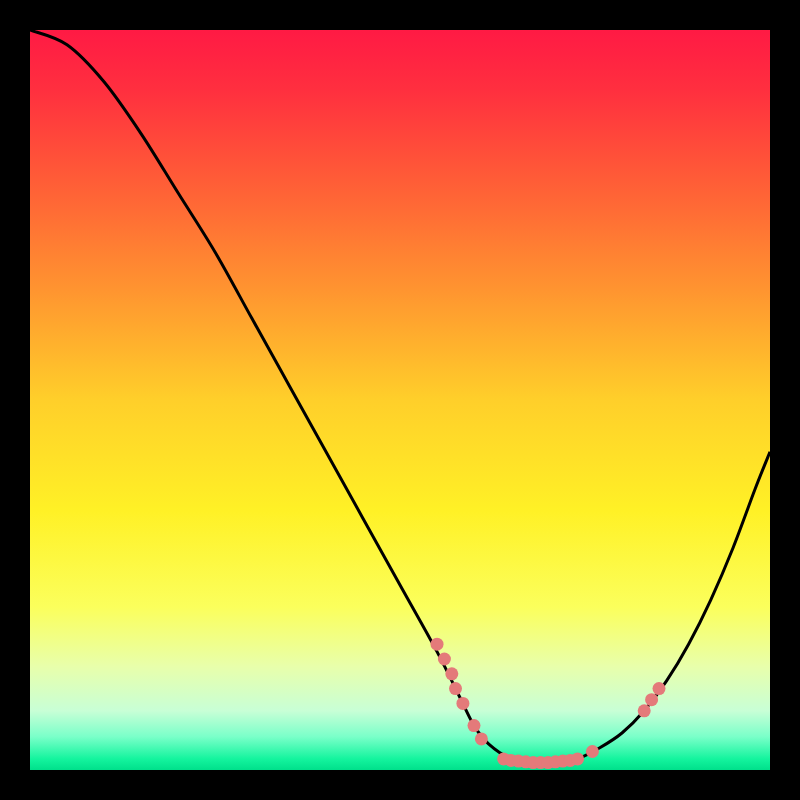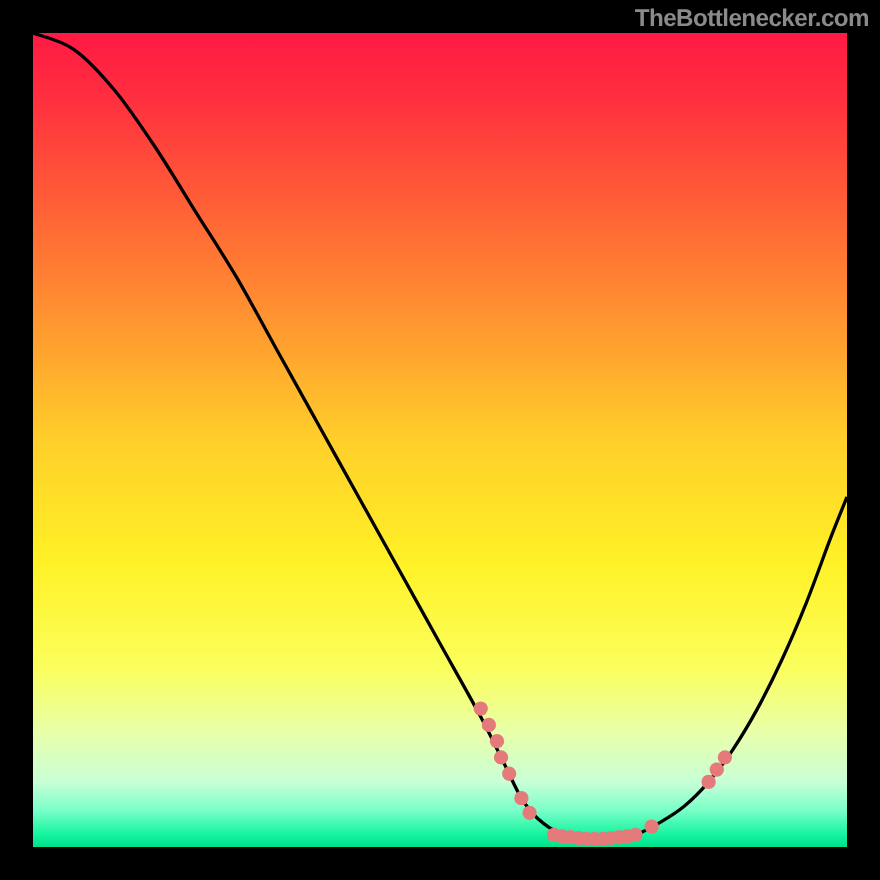--- a/index.html
+++ b/index.html
@@ -31,21 +31,20 @@
     font-size: 22px;
     font-weight: bold;
     color: #8a8a8a;
     letter-spacing: -0.5px;
   }
 </style>
 </head>
 <body>
 
 <div class="outer">
-  <div class="attribution">TheBottlenecker.com</div>
   <svg class="plot" viewBox="0 0 740 740">
     <defs>
       <linearGradient id="bg-grad" x1="0" y1="0" x2="0" y2="1">
           <stop offset="0%" stop-color="#ff1a44"></stop>
           <stop offset="8%" stop-color="#ff2f3f"></stop>
           <stop offset="20%" stop-color="#ff5b37"></stop>
           <stop offset="35%" stop-color="#ff9430"></stop>
           <stop offset="50%" stop-color="#ffcf2a"></stop>
           <stop offset="65%" stop-color="#fff126"></stop>
           <stop offset="78%" stop-color="#fbff5c"></stop>

